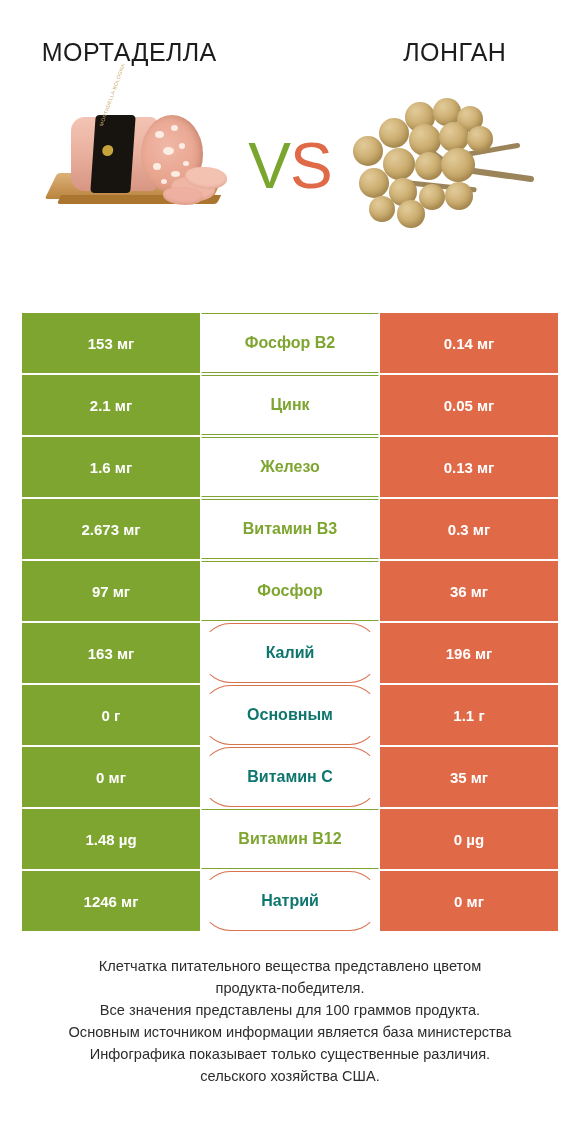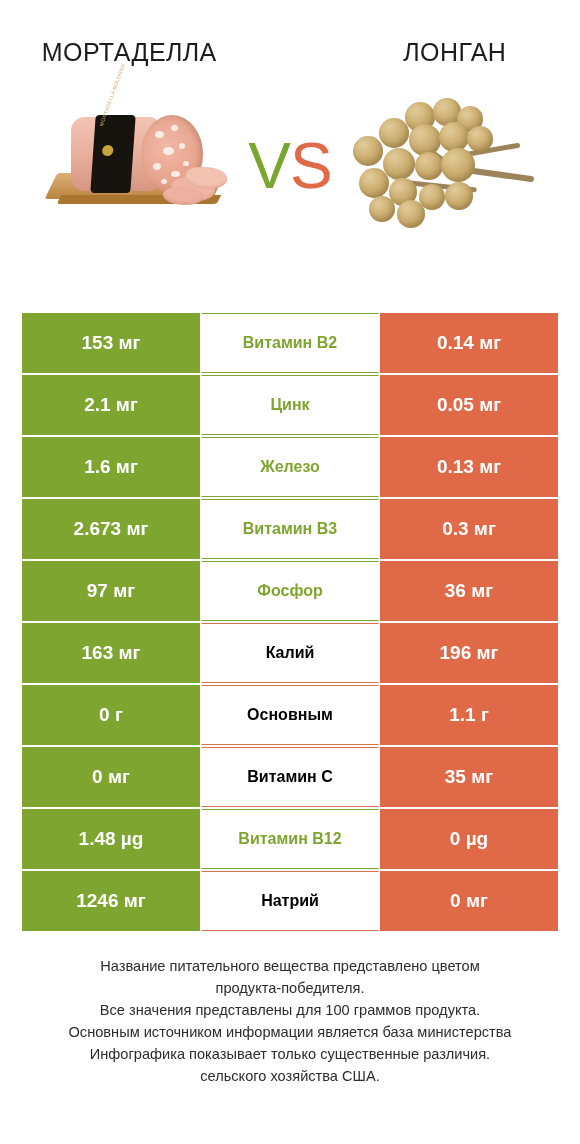--- a/index.html
+++ b/index.html
@@ -190,21 +190,21 @@
   .row {
     display: flex;
     height: 60px;
     margin-bottom: 2px;
     box-sizing: border-box;
   }
   .cell {
     display: flex;
     align-items: center;
     justify-content: center;
-    font-size: 19px;
+    font-size: 15px;
     font-weight: 700;
     box-sizing: border-box;
     height: 100%;
   }
   .cell.left {
     width: 178px;
     background: #7ea530;
     color: #ffffff;
   }
   .cell.mid {
@@ -214,21 +214,22 @@
     border-top: 1px solid #7ea530;
     border-bottom: 1px solid #7ea530;
     border-left: 1px solid #ffffff;
     border-right: 1px solid #ffffff;
     color: #7ea530;
     font-size: 16px;
   }
   .row.win-right .cell.mid {
     border-top-color: #d9734f;
     border-bottom-color: #d9734f;
-    color: #000000;
+    color: #0f766e;
+    border-radius: 29px;
   }
   .cell.right {
     width: 178px;
     background: #e06a48;
     color: #ffffff;
   }
 
   
   .footer {
     position: absolute;
@@ -312,21 +313,21 @@
       <div class="berry" style="left:34px;top:100px;width:26px;height:26px;"></div>
       <div class="berry" style="left:62px;top:104px;width:28px;height:28px;"></div>
     </div>
   </div>
 </div>
 
 <div class="table-wrap">
 
 <div class="row win-left">
       <div class="cell left">153 мг</div>
-      <div class="cell mid">Витамин B2</div>
+      <div class="cell mid">Фосфор B2</div>
       <div class="cell right">0.14 мг</div>
     </div>
     <div class="row win-left">
       <div class="cell left">2.1 мг</div>
       <div class="cell mid">Цинк</div>
       <div class="cell right">0.05 мг</div>
     </div>
     <div class="row win-left">
       <div class="cell left">1.6 мг</div>
       <div class="cell mid">Железо</div>
@@ -363,19 +364,19 @@
       <div class="cell right">0 µg</div>
     </div>
     <div class="row win-right">
       <div class="cell left">1246 мг</div>
       <div class="cell mid">Натрий</div>
       <div class="cell right">0 мг</div>
     </div>
   </div>
 
 <div class="footer">
-  <p>Название питательного вещества представлено цветом</p>
+  <p>Клетчатка питательного вещества представлено цветом</p>
   <p>продукта-победителя.</p>
   <p>Все значения представлены для 100 граммов продукта.</p>
   <p>Основным источником информации является база министерства</p>
   <p>Инфографика показывает только существенные различия.</p>
   <p>сельского хозяйства США.</p>
 </div>
 
 </body></html>

